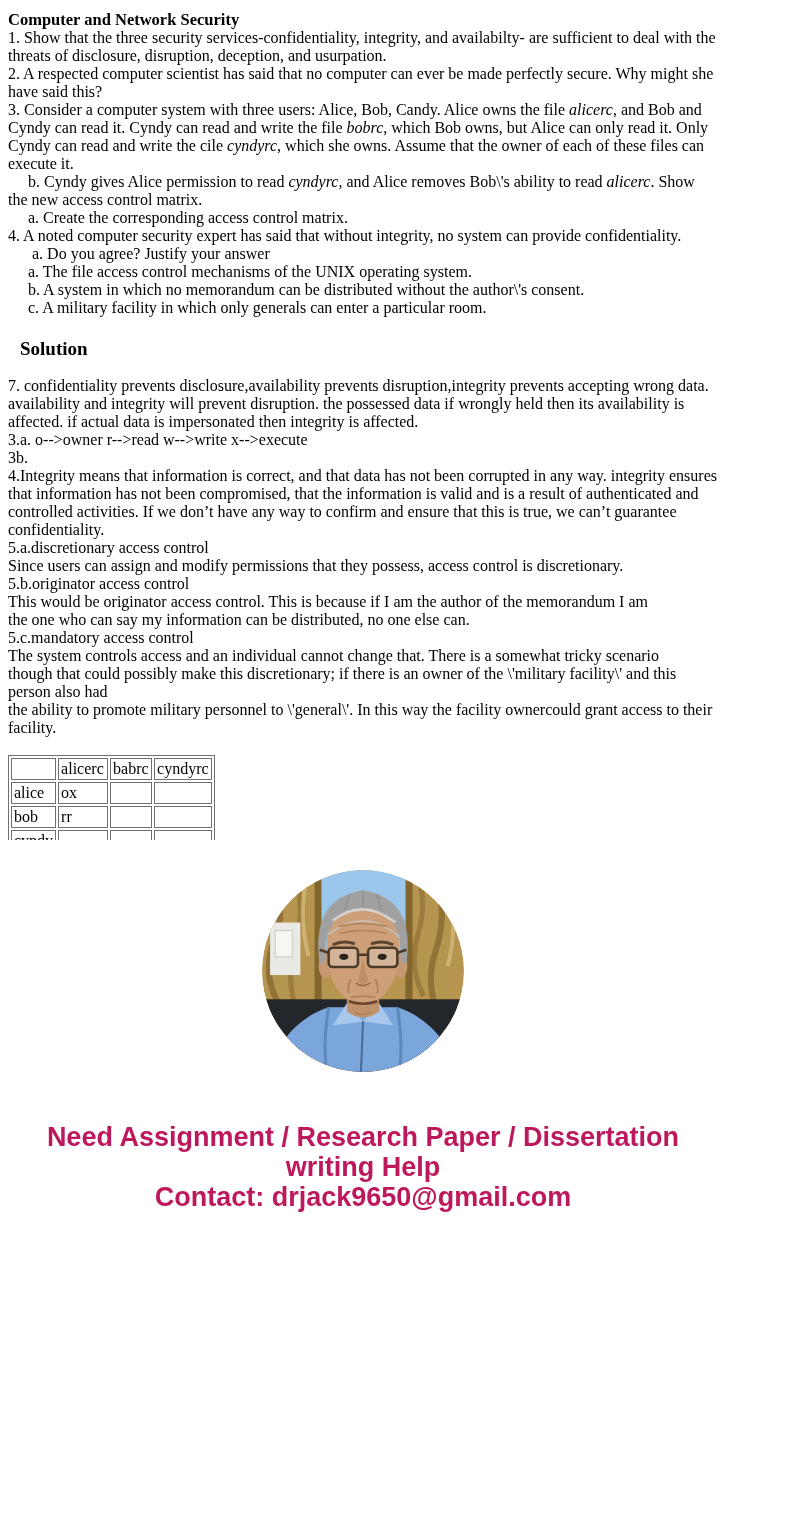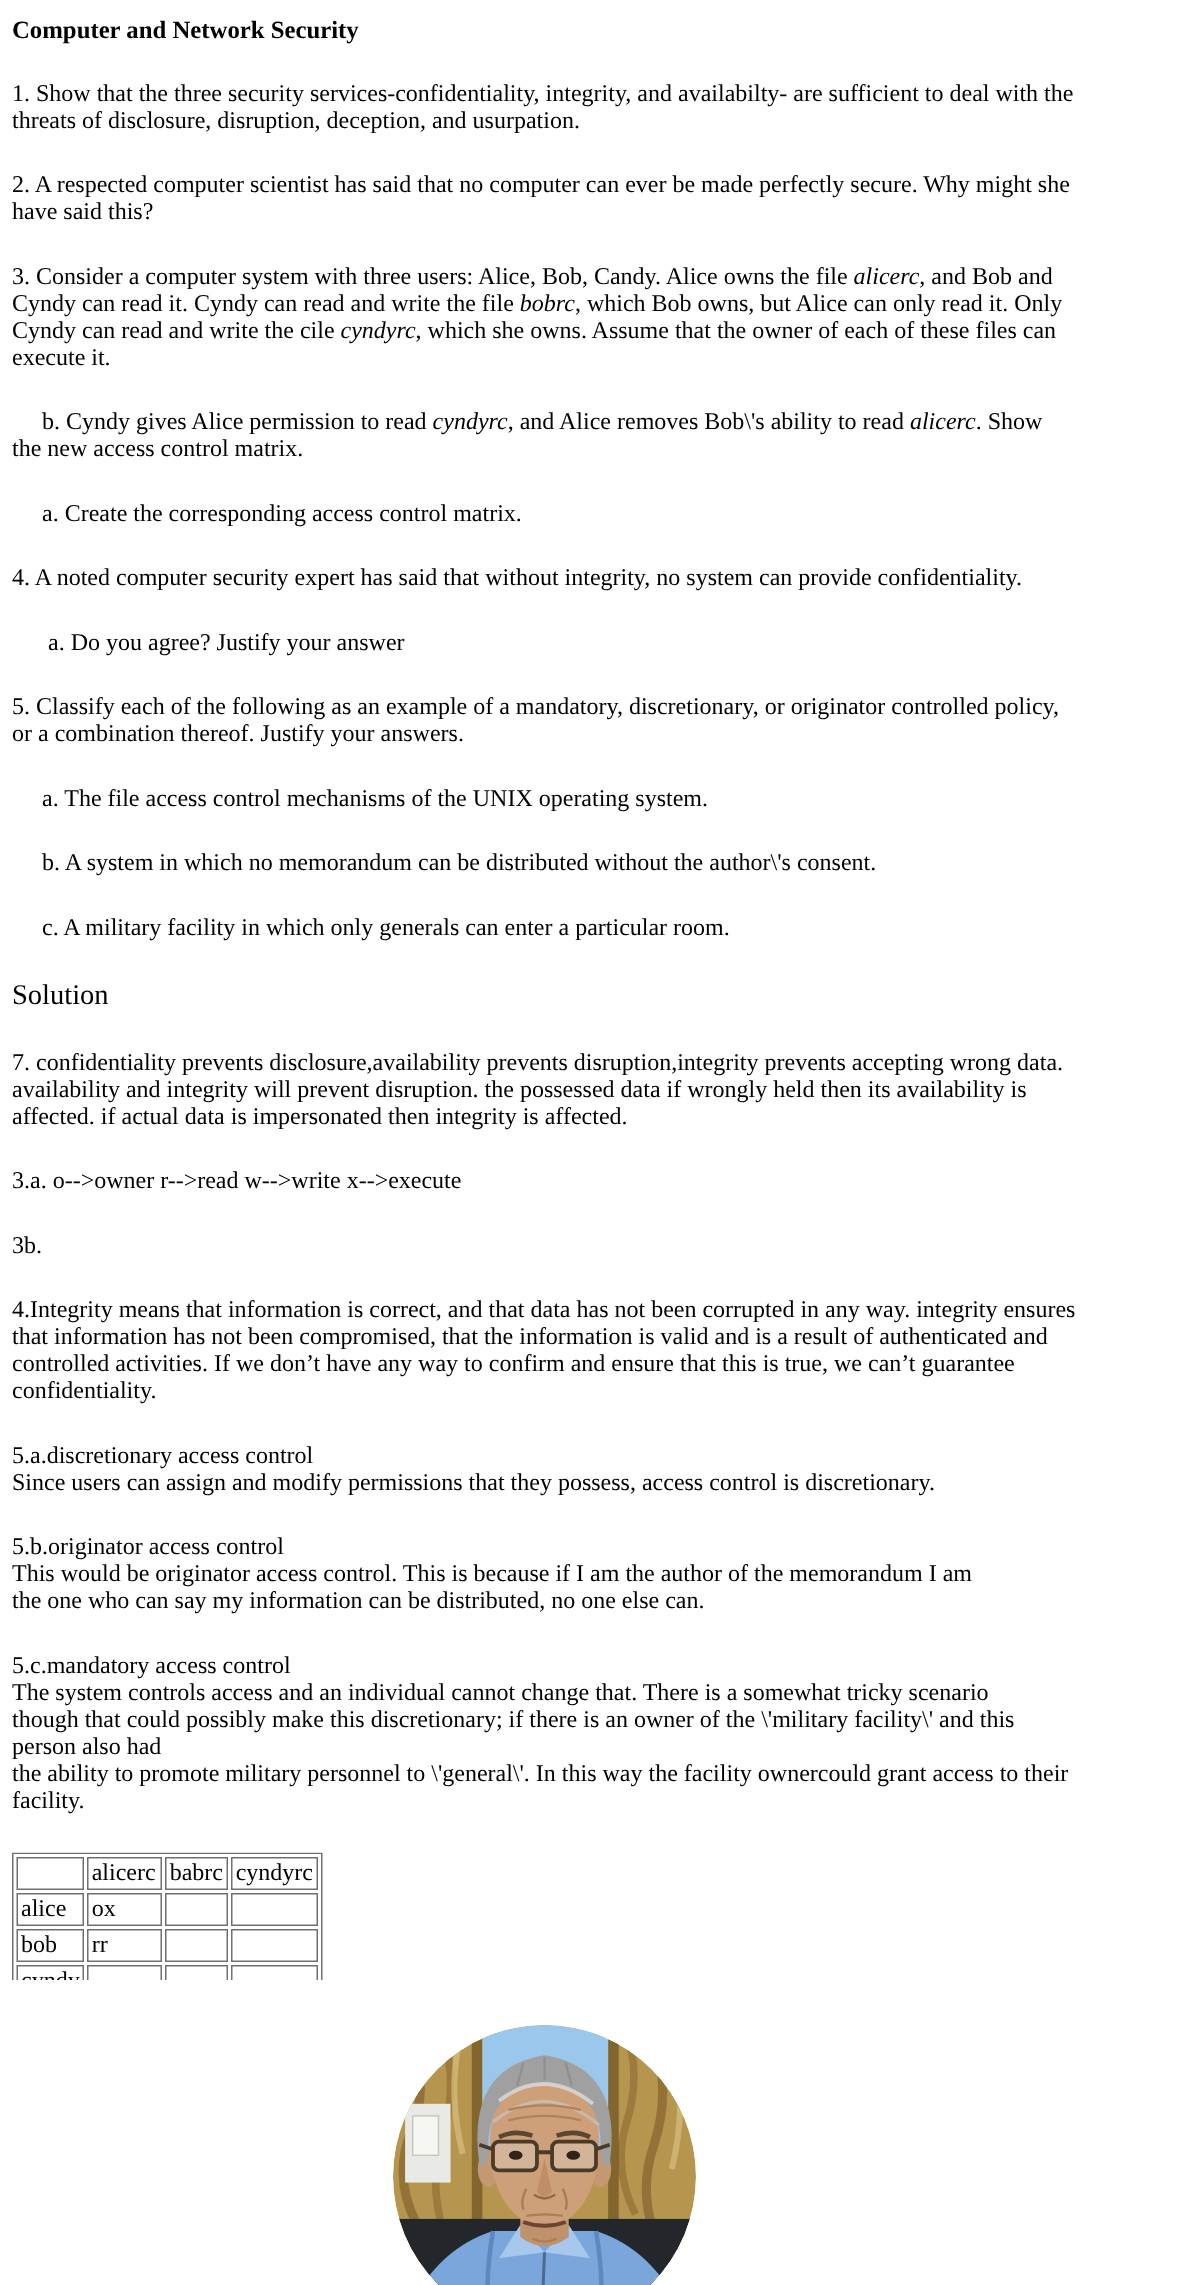--- a/index.html
+++ b/index.html
@@ -19,28 +19,28 @@
     overflow: hidden;
     background: #ffffff;
   }
   .doc-title {
     font-size: 16.5px;
     font-weight: bold;
     line-height: 19px;
     margin: 2px 0 0 0;
   }
   p.para {
-    margin: 25px 0;
+    margin: 0 0;
     line-height: 18px;
   }
   .solution-heading {
     font-size: 19px;
-    font-weight: normal;
+    font-weight: bold;
     line-height: 22px;
-    margin: 21px 0 17px 0;
+    margin: 21px 0 17px 12px;
   }
   .it { font-style: italic; }
 
   
   .acm-clip {
     height: 85px;
     overflow: hidden;
     margin-top: 18px;
   }
   table.acm {
@@ -101,21 +101,20 @@
   <p class="para"><span>3. Consider a computer system with three users: Alice, Bob, Candy. Alice owns the file </span><span class="it">alicerc</span><span>, and Bob and Cyndy can read it. Cyndy can read and write the file </span><span class="it">bobrc</span><span>, which Bob owns, but Alice can only read it. Only Cyndy can read and write the cile </span><span class="it">cyndyrc</span><span>, which she owns. Assume that the owner of each of these files can execute it.</span></p>
 
   <p class="para"><span>&nbsp;&nbsp;&nbsp;&nbsp;&nbsp;b. Cyndy gives Alice permission to read </span><span class="it">cyndyrc</span><span>, and Alice removes Bob\'s ability to read </span><span class="it">alicerc</span><span>. Show the new access control matrix.</span></p>
 
   <p class="para">&nbsp;&nbsp;&nbsp;&nbsp;&nbsp;a. Create the corresponding access control matrix.</p>
 
   <p class="para">4. A noted computer security expert has said that without integrity, no system can provide confidentiality.</p>
 
   <p class="para">&nbsp;&nbsp;&nbsp;&nbsp;&nbsp;&nbsp;a. Do you agree? Justify your answer</p>
 
-  <p class="para">5. Classify each of the following as an example of a mandatory, discretionary, or originator controlled policy, or a combination thereof. Justify your answers.</p>
 
   <p class="para">&nbsp;&nbsp;&nbsp;&nbsp;&nbsp;a. The file access control mechanisms of the UNIX operating system.</p>
 
   <p class="para">&nbsp;&nbsp;&nbsp;&nbsp;&nbsp;b. A system in which no memorandum can be distributed without the author\'s consent.</p>
 
   <p class="para">&nbsp;&nbsp;&nbsp;&nbsp;&nbsp;c. A military facility in which only generals can enter a particular room.</p>
 
   <h2 class="solution-heading">Solution</h2>
 
   <p class="para">7. confidentiality prevents disclosure,availability prevents disruption,integrity prevents accepting wrong data. availability and integrity will prevent disruption. the possessed data if wrongly held then its availability is affected. if actual data is impersonated then integrity is affected.</p>

